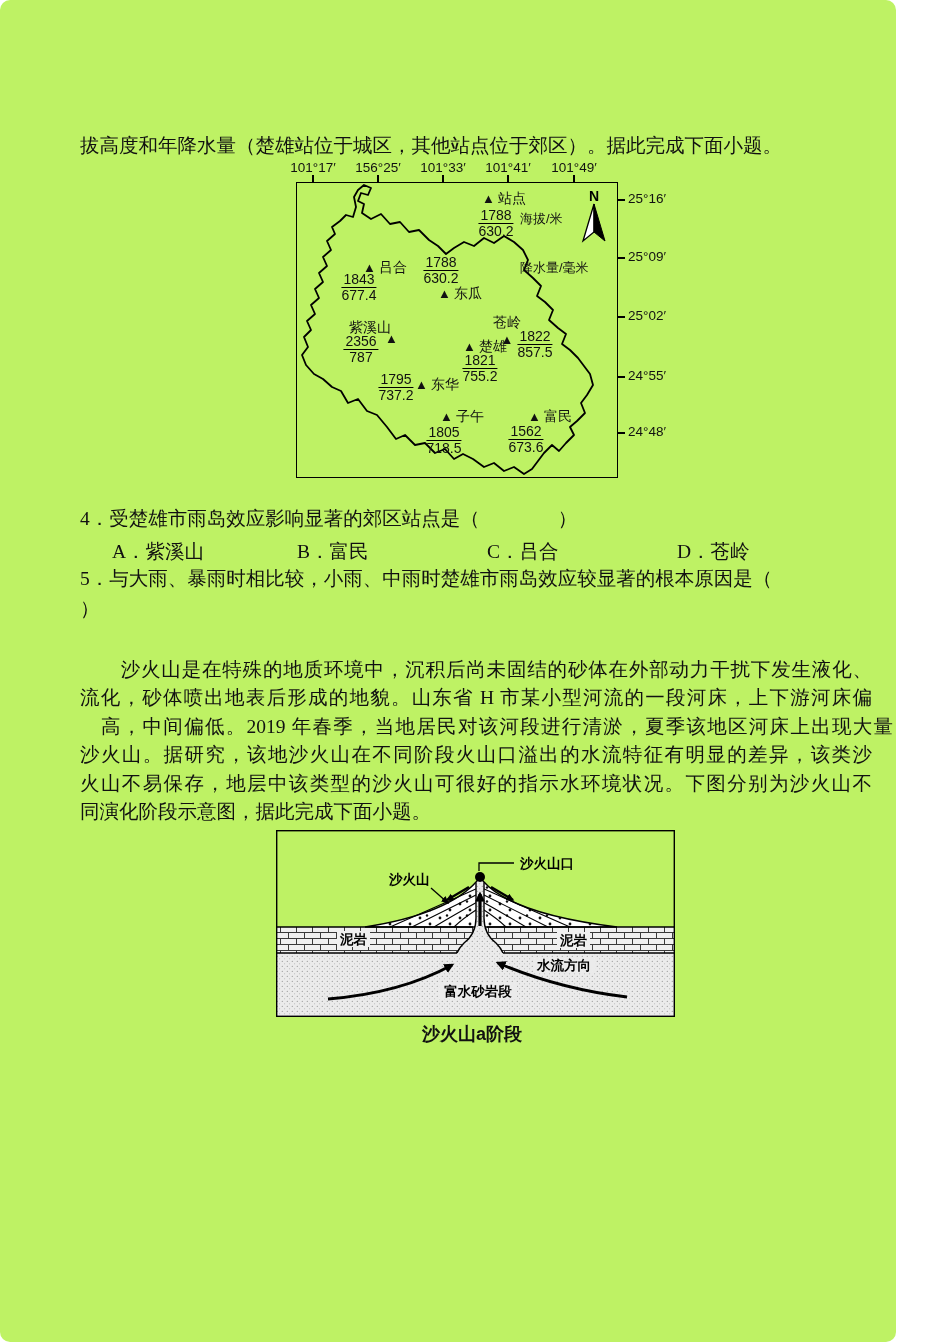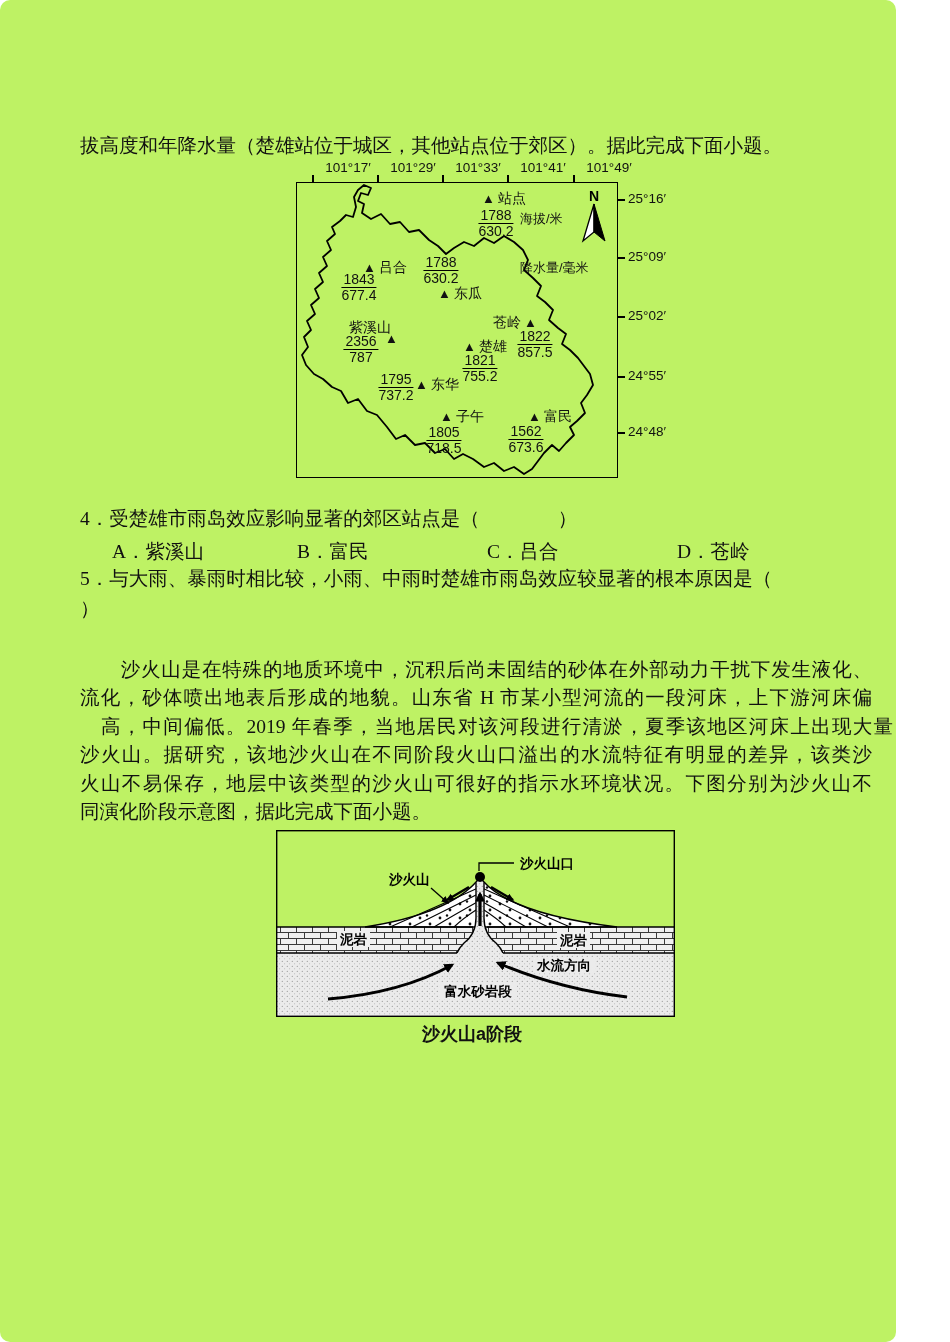--- a/index.html
+++ b/index.html
@@ -3,21 +3,21 @@
 <meta charset="utf-8">
 <style>
   html,body{margin:0;padding:0;background:#fff;}
   .page{position:relative;width:896px;height:1342px;background:#bef264;color:#111;
         font-family:"Liberation Serif","DejaVu Serif",serif;overflow:hidden;border-radius:10px;}
   .tline{position:absolute;left:80px;width:792px;font-size:19.5px;line-height:25px;}
   .just{text-align:justify;text-align-last:justify;}
   .optrow{position:absolute;left:0;top:0;width:950px;height:26px;font-size:19.5px;}
   .opt{position:absolute;white-space:nowrap;}
   .lonlab{position:absolute;transform:translateX(-50%);font-size:13.5px;white-space:nowrap;
-          font-family:"Liberation Sans","DejaVu Sans",sans-serif;margin-left:35px;}
+          font-family:"Liberation Sans","DejaVu Sans",sans-serif;}
   .latlab{position:absolute;font-size:13.5px;white-space:nowrap;
           font-family:"Liberation Sans","DejaVu Sans",sans-serif;}
   .tick{position:absolute;background:#000;}
   .mapbox{position:absolute;left:296px;top:182px;width:322px;height:296px;
           border:1.6px solid #000;box-sizing:border-box;
           font-family:"Liberation Sans","DejaVu Sans",sans-serif;}
   .outline-svg{position:absolute;left:0;top:0;}
   .st-row{position:absolute;display:flex;align-items:center;gap:3px;font-size:14px;
           line-height:15px;white-space:nowrap;}
   .tri{font-size:13px;line-height:13px;}
@@ -35,21 +35,21 @@
 </head>
 <body>
 
 <div class="page">
 
   <div class="tline" style="top:133px;">拔高度和年降水量（楚雄站位于城区，其他站点位于郊区）。据此完成下面小题。</div>
 
   <div>
 
     <span class="lonlab" style="left:313px;top:160px;">101°17′</span>
-    <span class="lonlab" style="left:378px;top:160px;">101°29′</span>
+    <span class="lonlab" style="left:378px;top:160px;">156°25′</span>
     <span class="lonlab" style="left:443px;top:160px;">101°33′</span>
     <span class="lonlab" style="left:508px;top:160px;">101°41′</span>
     <span class="lonlab" style="left:574px;top:160px;">101°49′</span>
     <div class="tick" style="left:312px;top:175px;width:2px;height:7px;"></div>
     <div class="tick" style="left:377px;top:175px;width:2px;height:7px;"></div>
     <div class="tick" style="left:442px;top:175px;width:2px;height:7px;"></div>
     <div class="tick" style="left:507px;top:175px;width:2px;height:7px;"></div>
     <div class="tick" style="left:573px;top:175px;width:2px;height:7px;"></div>
 
     <div class="tick" style="left:618px;top:199px;width:7px;height:2px;"></div>
@@ -127,21 +127,21 @@
 
       <div class="st-row" style="left:166px;top:156px;">
         <span class="tri">▲</span>
         <span>楚雄</span>
       </div>
       <div class="fraction" style="left:183px;top:170px;">
         <div class="num">1821</div>
         <div>755.2</div>
       </div>
 
-      <div class="st-row" style="left:196px;top:132px;">
+      <div class="st-row" style="left:196px;top:132px;flex-direction:column;">
         <span>苍岭</span>
         <span class="tri">▲</span>
       </div>
       <div class="fraction" style="left:238px;top:146px;">
         <div class="num">1822</div>
         <div>857.5</div>
       </div>
 
       <div class="fraction" style="left:99px;top:189px;">
         <div class="num">1795</div>

